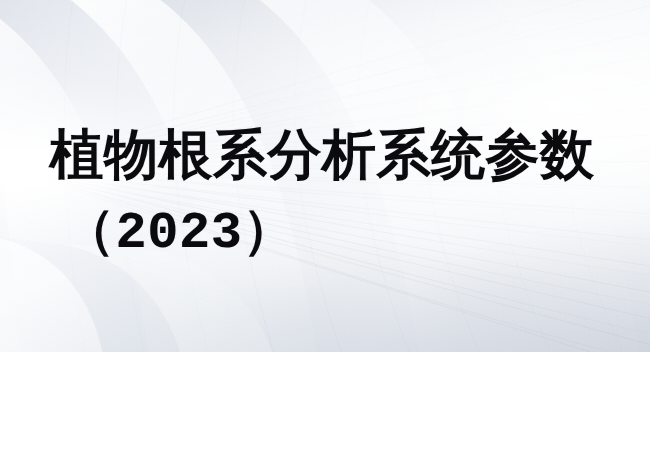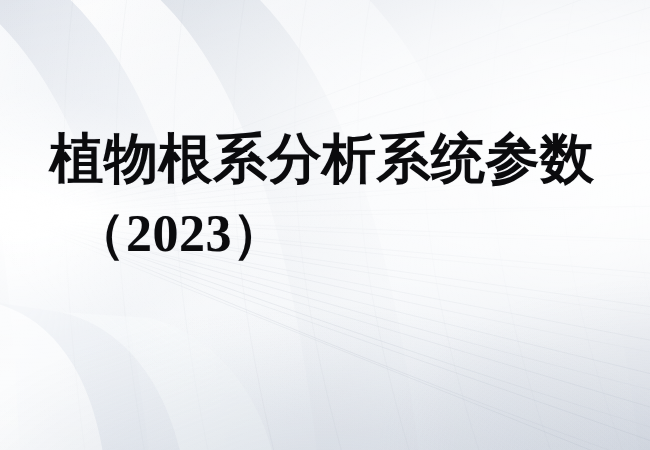--- a/index.html
+++ b/index.html
@@ -4,24 +4,24 @@
 <style>
   html, body {
     margin: 0;
     padding: 0;
     background: #ffffff;
   }
 
   #slide {
     position: relative;
     width: 650px;
-    height: 450px;
+    height: 352px;
     overflow: hidden;
     background: #4d7c0f;
-    font-family: Liberation Serif, serif;
+    font-family: Liberation Mono, monospace;
   }
 
   
   .bg-layer {
     position: absolute;
     inset: 0;
     width: 100%;
     height: 100%;
     pointer-events: none;
   }

